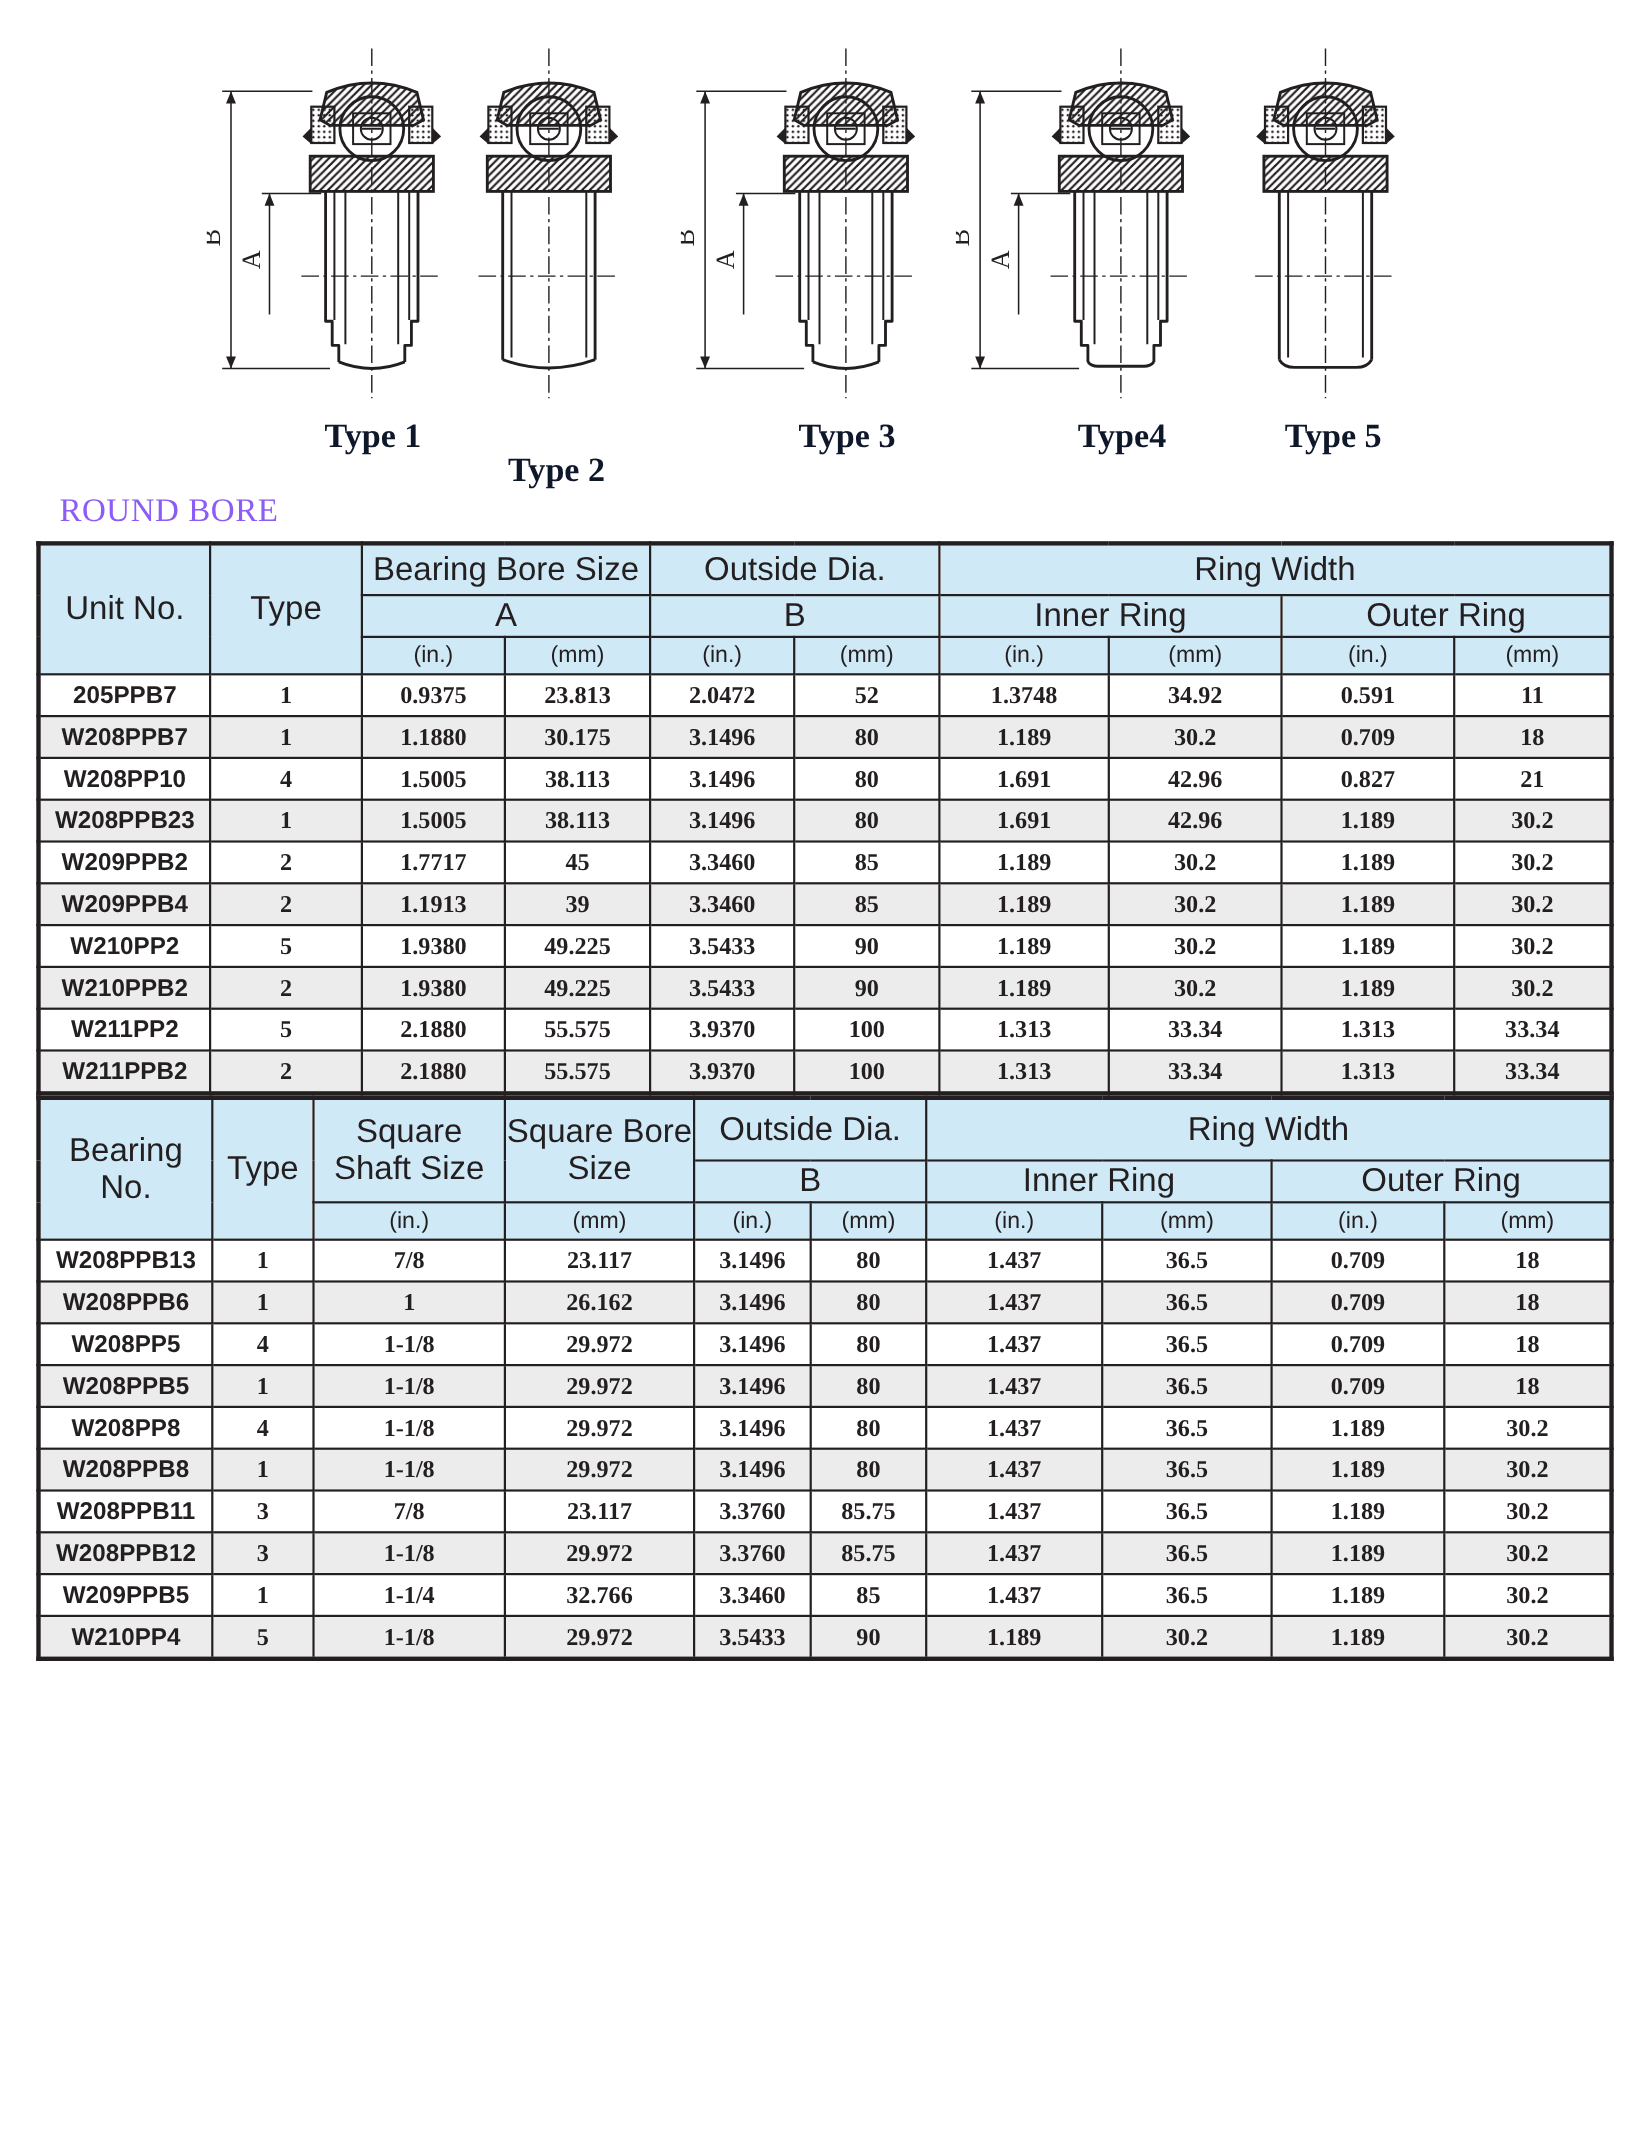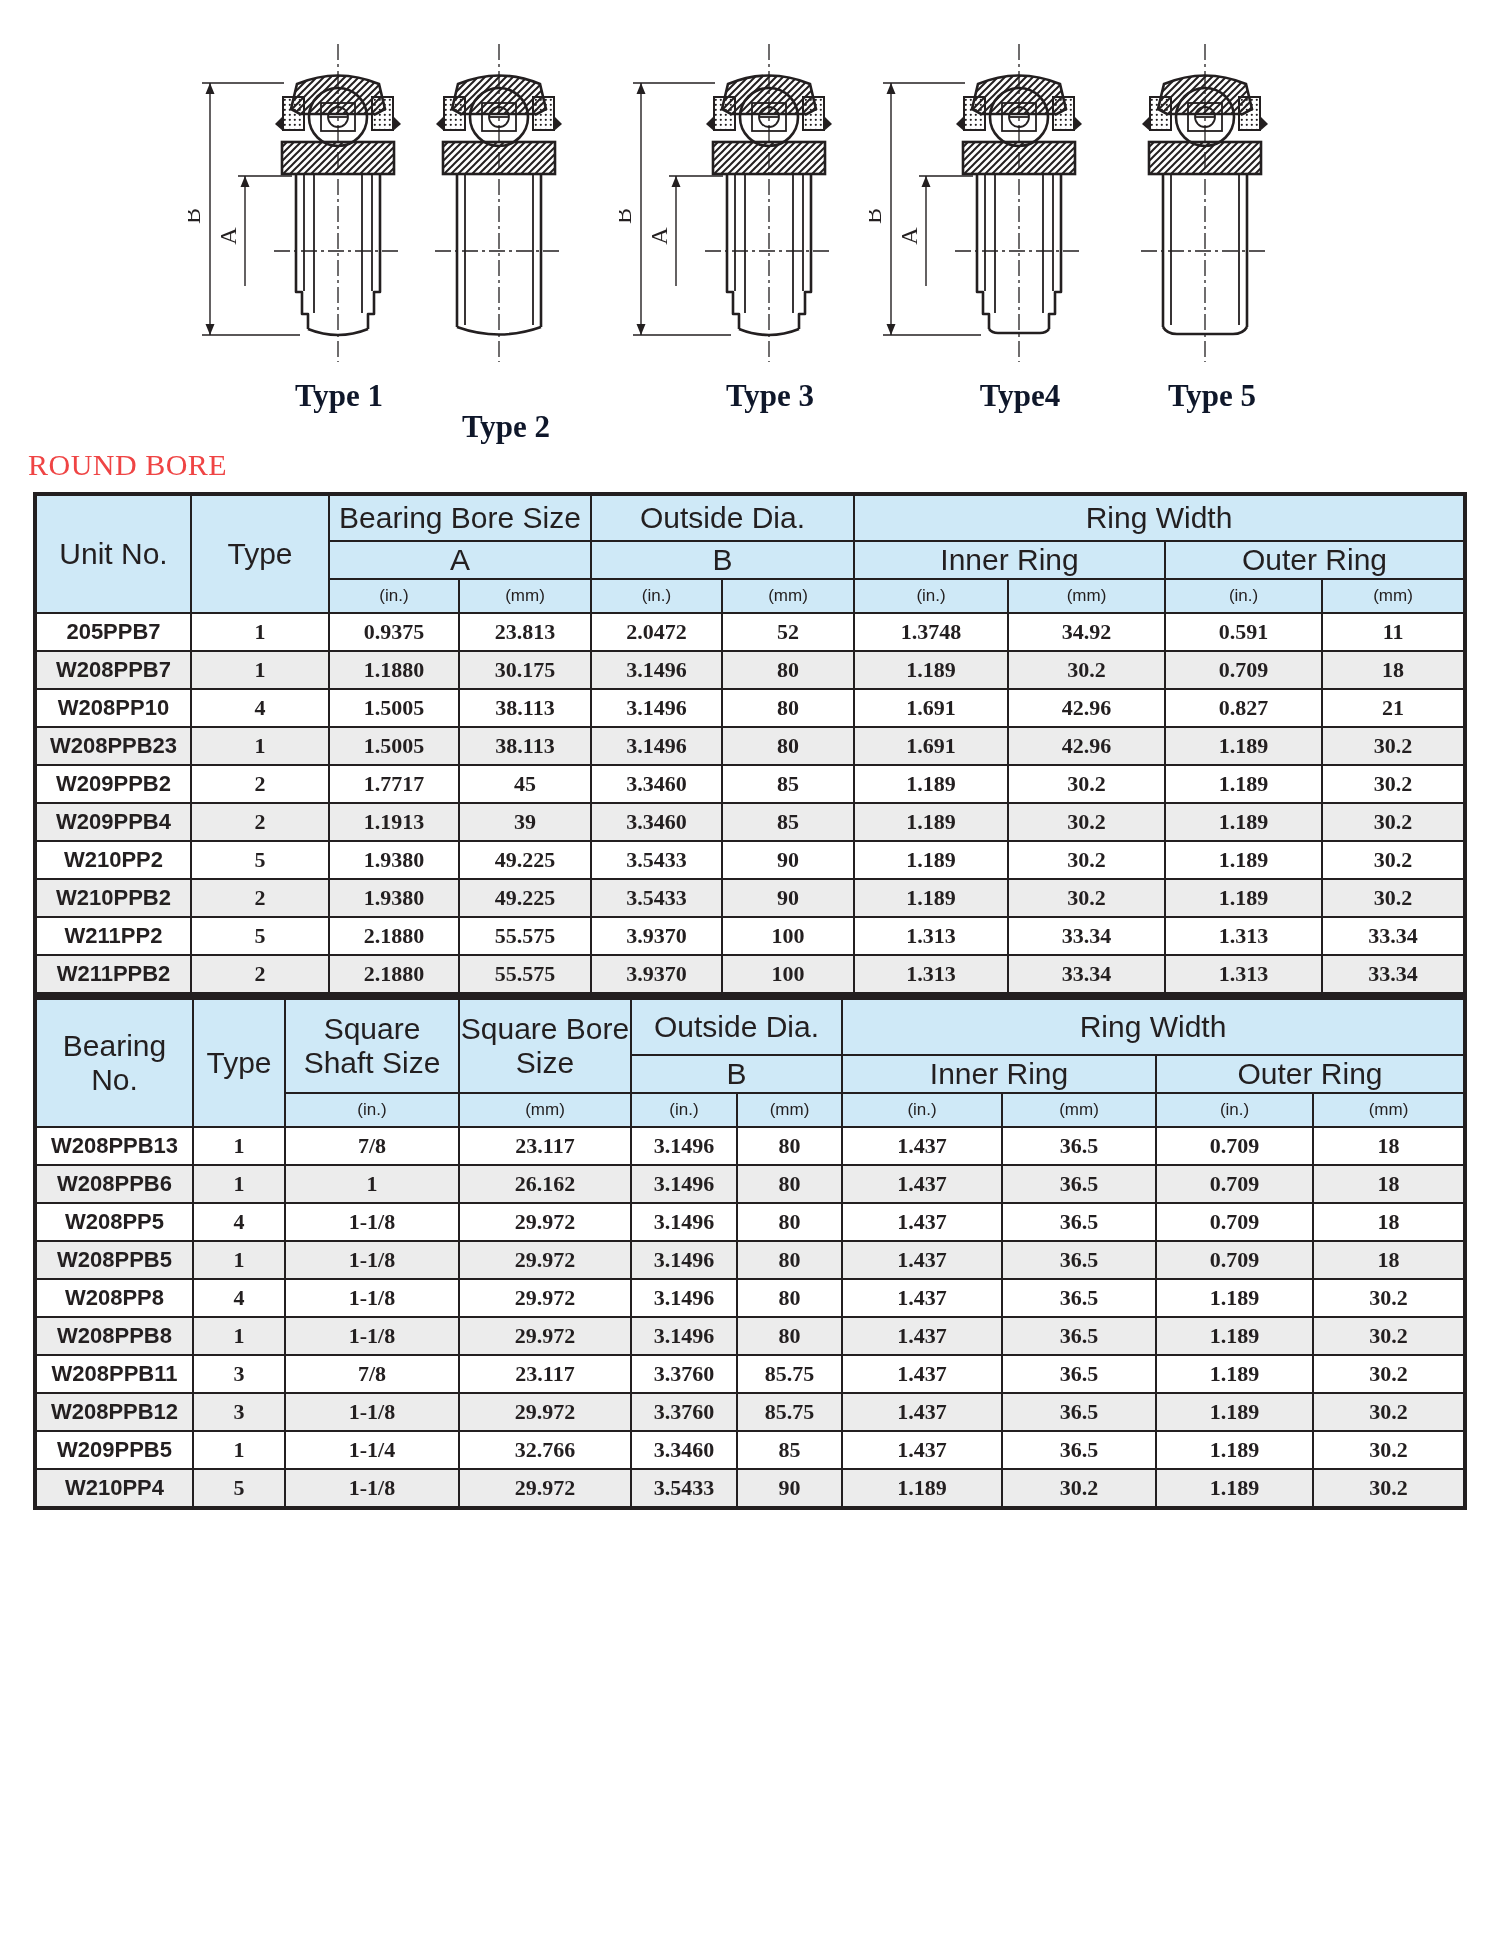--- a/index.html
+++ b/index.html
@@ -13,35 +13,35 @@
     line-height:1.32;color:#1a9cd8;white-space:pre-wrap;
   }
   .diagrams{display:flex;align-items:flex-start;margin:38px 0 0 188px;height:382px;}
   .diagram{display:flex;flex-direction:column;}
   .diagram-label{
     margin-top:10px;text-align:center;
     font-family:"Liberation Serif",serif;font-weight:bold;font-size:31px;color:#0f172a;
   }
   .with-dims .diagram-label{padding-left:72px;}
   .section-title{
-    margin:28px 0 10px 28px;
-    font-family:"Liberation Serif",serif;font-size:30px;letter-spacing:.5px;color:#ef4444;
+    margin:28px 0 10px 54px;
+    font-family:"Liberation Serif",serif;font-size:30px;letter-spacing:.5px;color:#8b5cf6;
   }
   table.spec{
     border-collapse:collapse;table-layout:fixed;width:1430px;margin-left:33px;
     border:4px solid #231f20;
   }
   .spec th,.spec td{border:2px solid #231f20;text-align:center;vertical-align:middle;padding:0;overflow:hidden;}
   .spec th{background:#cfe9f7;font-family:"Liberation Sans",sans-serif;font-weight:normal;font-size:30px;line-height:1.12;}
   .spec td{height:36px;font-size:22px;font-weight:bold;font-family:"Liberation Serif",serif;}
   .spec td.c-unit{font-family:"Liberation Sans",sans-serif;}
   .spec tbody tr:nth-child(even){background:#ececec;}
   tr.h1 th{height:44px;}
   tr.h2 th{height:36px;}
-  tr.h3 th{height:32px;font-size:17px;}
+  tr.h3 th{height:32px;font-size:21px;}
   #square-table tr.h1 th{height:54px;}
   
   .ln{stroke:#231f20;stroke-width:2.6;fill:none;stroke-linejoin:round;}
   .ln2{stroke:#231f20;stroke-width:1.8;fill:none;}
   .cl{stroke:#231f20;stroke-width:1.3;fill:none;stroke-dasharray:16 4 3 4;}
   .hatched{fill:url(#hatch);stroke:#231f20;stroke-width:2.6;}
   .dotted{fill:url(#dots);stroke:#231f20;stroke-width:2;}
   .dim{stroke:#231f20;stroke-width:1.4;fill:none;}
   .dimtext{font-family:"Liberation Serif",serif;font-size:24px;fill:#231f20;text-anchor:middle;}
   .arr{fill:#231f20;stroke:none;}

